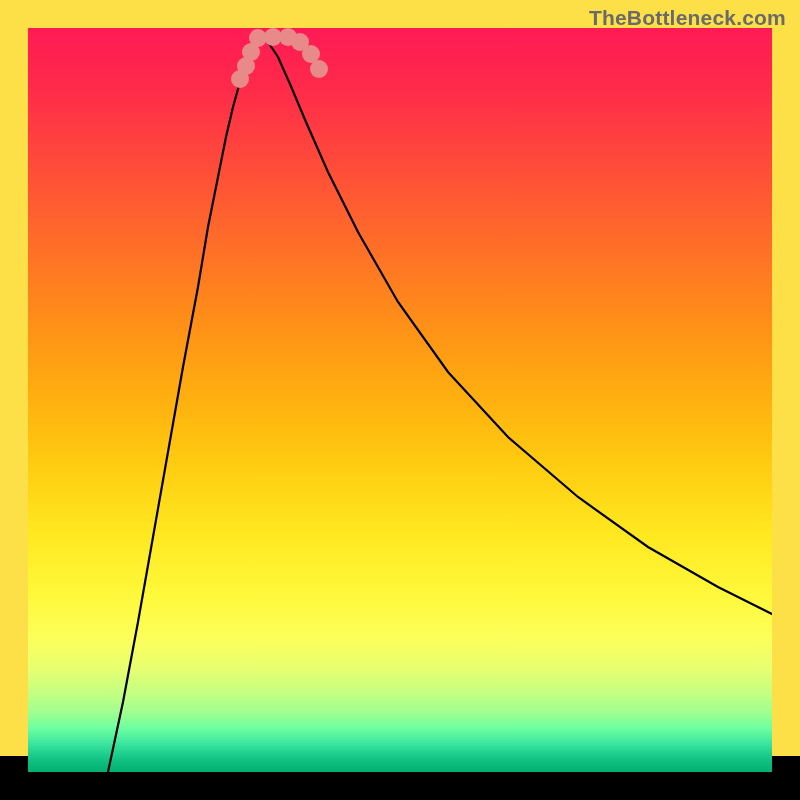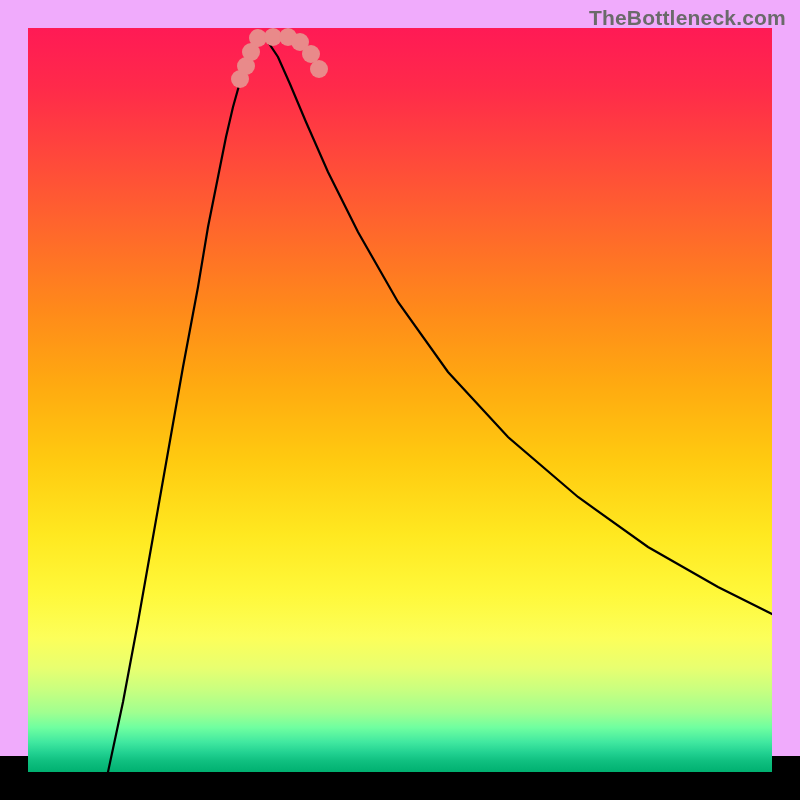--- a/index.html
+++ b/index.html
@@ -1,21 +1,21 @@
 <!DOCTYPE html>
 <html><head>
 <meta charset="utf-8">
 <style>
   * { margin: 0; padding: 0; box-sizing: border-box; }
   html, body { width: 800px; height: 800px; overflow: hidden; background: #000; }
   .frame {
     position: relative;
     width: 800px;
     height: 756px;
-    background: #f0abfc;
+    background: #fde047;
   }
   .plot-area {
     position: absolute;
     left: 28px;
     top: 28px;
     width: 744px;
     height: 744px;
     overflow: hidden;
   }
   .gradient {

